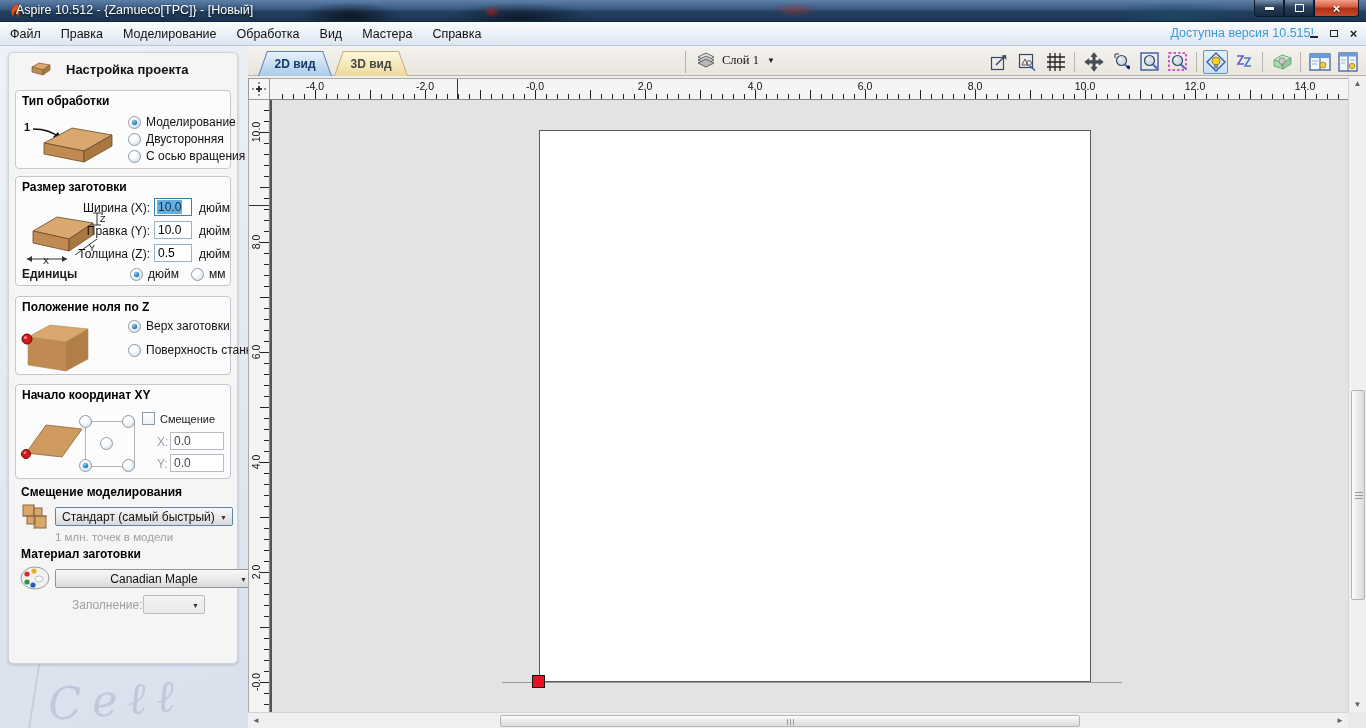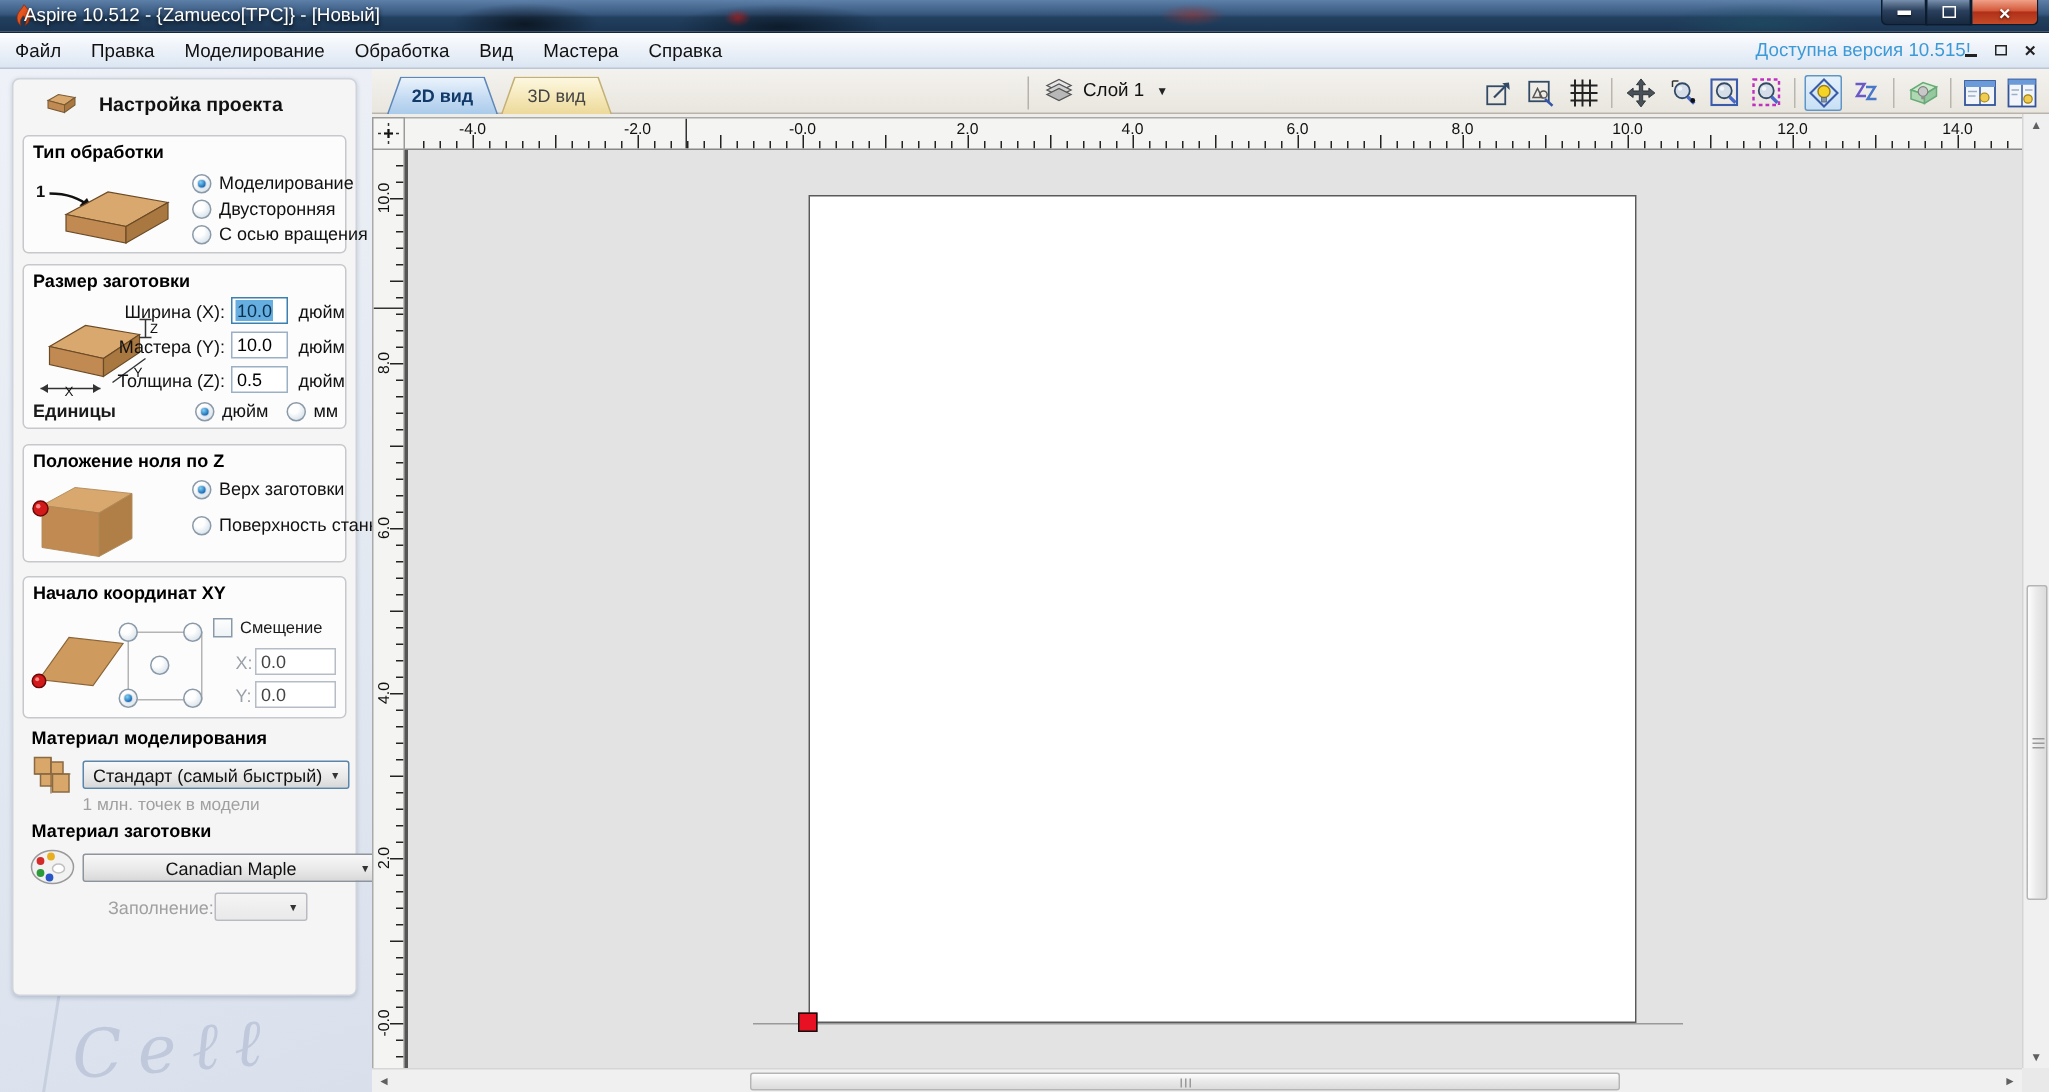--- a/index.html
+++ b/index.html
@@ -65,27 +65,27 @@
   .select { position:absolute; height:19px; border:1px solid #8e949c; border-radius:2px; background:linear-gradient(#f8f8f8,#e8e8e8 60%,#d8d8d8); font-size:12px; display:flex; align-items:center; padding:0 6px; color:#111; }
   .select .arrow { position:absolute; right:5px; top:6px; font-size:7px; color:#333; }
   .select.disabled { background:linear-gradient(#f4f4f4,#e9e9e9); border-color:#b8bcc2; }
   .btn { position:absolute; height:22px; border:1px solid #8e8f8f; border-radius:3px; background:linear-gradient(#f4f4f4,#ebebeb 50%,#d9d9d9 50%,#cfcfcf); font-size:12px; display:flex; align-items:center; justify-content:center; }
   .btn.focused { border-color:#3c7fb1; box-shadow:0 0 0 2px #9ecbe8 inset, 0 0 2px #5ea0cf; background:linear-gradient(#eaf6fd,#d9f0fc 50%,#bee6fd 50%,#a7d9f5); }
 
   
   #viewarea { position:absolute; left:248px; top:46px; width:1118px; height:682px; background:#efede8; }
   #tabstrip { position:absolute; left:0; top:0; width:1118px; height:30px; background:linear-gradient(#f4f2ee,#e9e6df); border-bottom:1px solid #b8b4ab; }
   .tab { position:absolute; top:5px; height:25px; width:74px; clip-path:polygon(12% 0, 88% 0, 100% 100%, 0 100%); display:flex; align-items:center; justify-content:center; }
-  .tab .inner { position:absolute; inset:1px 1px 0 1px; clip-path:polygon(12% 0, 88% 0, 100% 100%, 0 100%); display:flex; align-items:center; justify-content:center; font-size:12px; }
+  .tab .inner { position:absolute; inset:1px 1px 0 1px; clip-path:polygon(12% 0, 88% 0, 100% 100%, 0 100%); display:flex; align-items:center; justify-content:center; font-size:12px;font-weight:bold; }
   .tab.active { background:#5d87b8; }
   .tab.active .inner { background:linear-gradient(#eaf3fc,#c2d9f2 60%,#aacbea); font-weight:bold; color:#123a68; }
   .tab.inactive { background:#c3b075; }
   .tab.inactive .inner { background:linear-gradient(#fdf7e0,#f4e6b4 60%,#ecd99a); color:#444; }
   .tsep { position:absolute; top:5px; width:1px; height:22px; background:#b5b2aa; }
-  #layer-ctl { position:absolute; left:448px; top:6px; display:flex; align-items:center; gap:6px; font-size:12.5px; color:#111; }
+  #layer-ctl { position:absolute; left:448px; top:6px; display:flex; align-items:center; gap:6px; font-size:12.5px; color:#111;font-family:Liberation Serif, serif; }
   #layer-arrow { font-size:8px; color:#222; margin-left:2px; }
 
   #main-toolbar { position:absolute; right:6px; top:3px; display:flex; align-items:center; gap:3px; height:26px; }
   .tbtn { width:25px; height:24px; display:flex; align-items:center; justify-content:center; border:1px solid transparent; border-radius:2px; }
   .tbtn.active { border-color:#5e96c8; background:linear-gradient(#e4f1fb,#c8e0f5); }
   .tbsep { width:1px; height:20px; background:#b9b6ae; margin:0 3px; }
 
   
   #ruler-corner { position:absolute; left:0; top:32px; width:22px; height:22px; background:#f6f6f4; border:1px solid #9a9a9a; display:flex; align-items:center; justify-content:center; }
   #hruler { position:absolute; left:22px; top:32px; width:1078px; height:22px; background:#f4f4f2; border-top:1px solid #aaa; border-bottom:1px solid #888; overflow:hidden; }
@@ -209,21 +209,21 @@
           <line x1="56" y1="52" x2="78" y2="36" stroke="#333" stroke-width="1"></line>
           <text x="70" y="48" font-size="9" fill="#111">Y</text>
           <line x1="8" y1="56" x2="48" y2="56" stroke="#333" stroke-width="1"></line>
           <polygon points="8,56 13,53 13,59" fill="#333"></polygon>
             <polygon points="48,56 43,53 43,59" fill="#333"></polygon>
           <text x="24" y="61" font-size="9" fill="#111">X</text>
         </svg>
         <span class="frow-label" style="left:44px;top:24px;">Ширина (X):</span>
         <div class="divinput" style="left:138px;top:21px;"><span class="seltxt">10.0</span></div>
         <span class="unit" style="left:183px;top:24px;">дюйм</span>
-        <span class="frow-label" style="left:44px;top:47px;">Мастера (Y):</span>
+        <span class="frow-label" style="left:44px;top:47px;">Правка (Y):</span>
         <input class="tinput" style="left: 138px; top: 44px;" value="10.0">
         <span class="unit" style="left:183px;top:47px;">дюйм</span>
         <span class="frow-label" style="left:44px;top:70px;">Толщина (Z):</span>
         <input class="tinput" style="left: 138px; top: 67px;" value="0.5">
         <span class="unit" style="left:183px;top:70px;">дюйм</span>
         <span style="position:absolute;left:6px;top:90px;font-weight:bold;font-size:12px;">Единицы</span>
         <div class="hlist" style="left:114px;top:90px;gap:12px;" id="units-radios">
             <div class="ropt">
               <span class="radio sel"></span>
               <span>дюйм</span>
@@ -275,21 +275,21 @@
           <span class="checkbox"></span>
           <span style="font-size:11px;">Смещение</span>
         </div>
         <span class="graylab" style="position:absolute;left:141px;top:50px;">X:</span>
         <input class="tinput" disabled="" style="left: 154px; top: 47px; width: 54px;" value="0.0">
         <span class="graylab" style="position:absolute;left:141px;top:72px;">Y:</span>
         <input class="tinput" disabled="" style="left: 154px; top: 69px; width: 54px;" value="0.0">
       </div>
 
       <div class="group" id="g-model" style="margin-top:6px;height:131px;border:none;background:transparent;">
-        <span class="gtitle" style="top:0;">Материал моделирования</span>
+        <span class="gtitle" style="top:0;">Смещение моделирования</span>
         <svg width="28" height="28" viewBox="0 0 28 28" style="position:absolute;left:6px;top:18px;">
           <rect x="2" y="2" width="11" height="11" fill="#d9a76a" stroke="#8a6a42"></rect>
           <rect x="13" y="5" width="8" height="8" fill="#d9a76a" stroke="#8a6a42"></rect>
           <rect x="6" y="13" width="8" height="8" fill="#d9a76a" stroke="#8a6a42"></rect>
           <rect x="14" y="13" width="11" height="12" fill="#d9a76a" stroke="#8a6a42"></rect>
           <path d="M2 13 H26 M13 2 V26" stroke="#8a6a42" stroke-width="0.8" fill="none"></path>
         </svg>
         <div class="select" style="left:40px;top:22px;width:178px;border-color:#5a86ac;">
           <span>Стандарт (самый быстрый)</span>
           <span class="arrow">▼</span>

